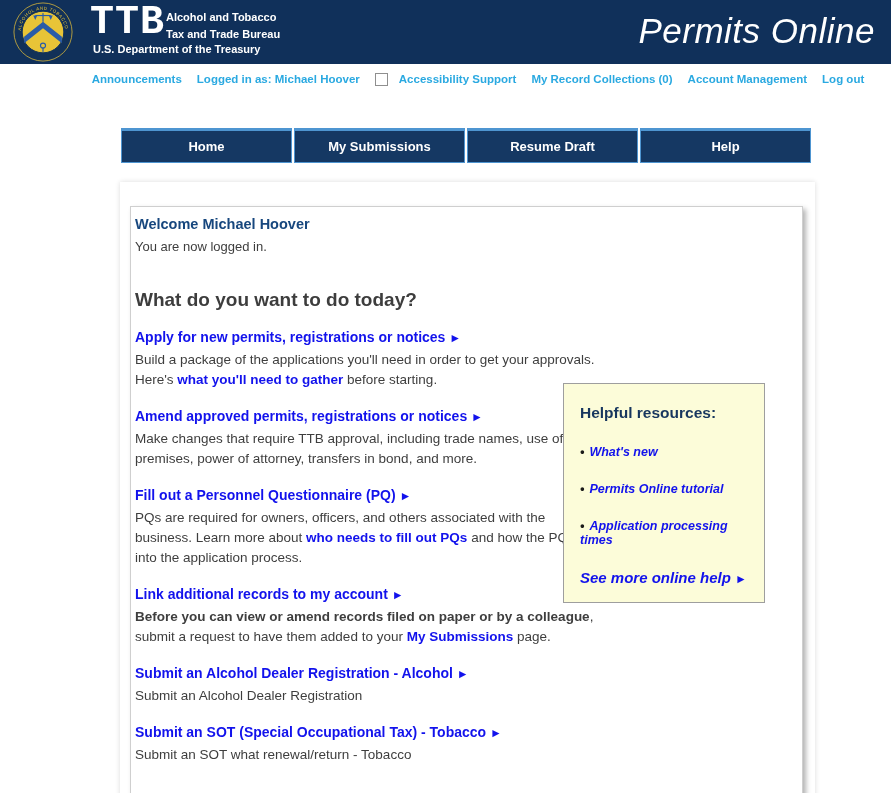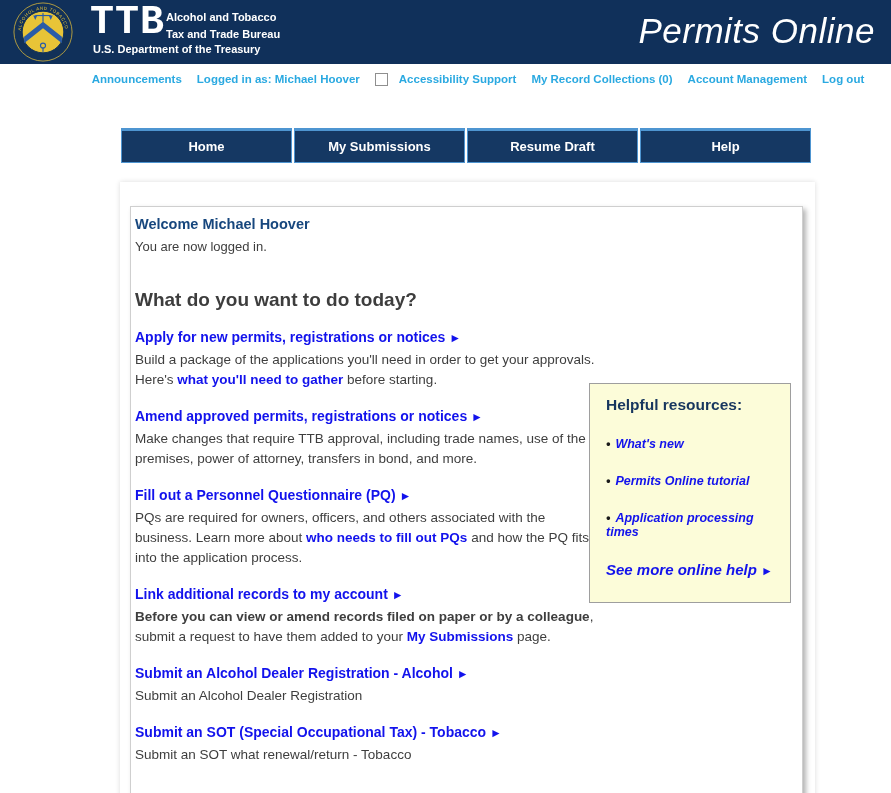--- a/index.html
+++ b/index.html
@@ -72,22 +72,22 @@
   }
   .arr { font-size:12px; }
   .action-desc {
     font-size:13.5px; color:#3E3E3E; line-height:20px; max-width:463px; margin-top:4px;
   }
   .inline-link { color:#1212EC; font-weight:bold; text-decoration:none; cursor:pointer; }
   .lead-bold { font-weight:bold; }
 
   
   .helpful {
-    position:absolute; left:458px; top:176px; width:202px; height:220px;
-    background:#FCFCD9; border:1px solid #9E9E9E; padding:12px 12px 0 16px;
+    position:absolute; left:432px; top:176px; width:202px; height:220px;
+    background:#FCFCD9; border:1px solid #9E9E9E; padding:20px 12px 0 16px;
   }
   .helpful-heading { font-size:15.5px; font-weight:bold; color:#17365E; }
   .helpful-item { margin-top:23px; font-size:12.5px; font-weight:bold;font-style:italic; }
   .helpful-item .bullet { color:#1a1a1a; margin-right:5px; }
   .helpful-item a { color:#1212EC; text-decoration:none; cursor:pointer; }
   .helpful-more {
     margin-top:22px; font-size:15px; font-style:italic; font-weight:bold;
     color:#1212EC; text-decoration:none; cursor:pointer; display:inline-block;
   }
 </style>

